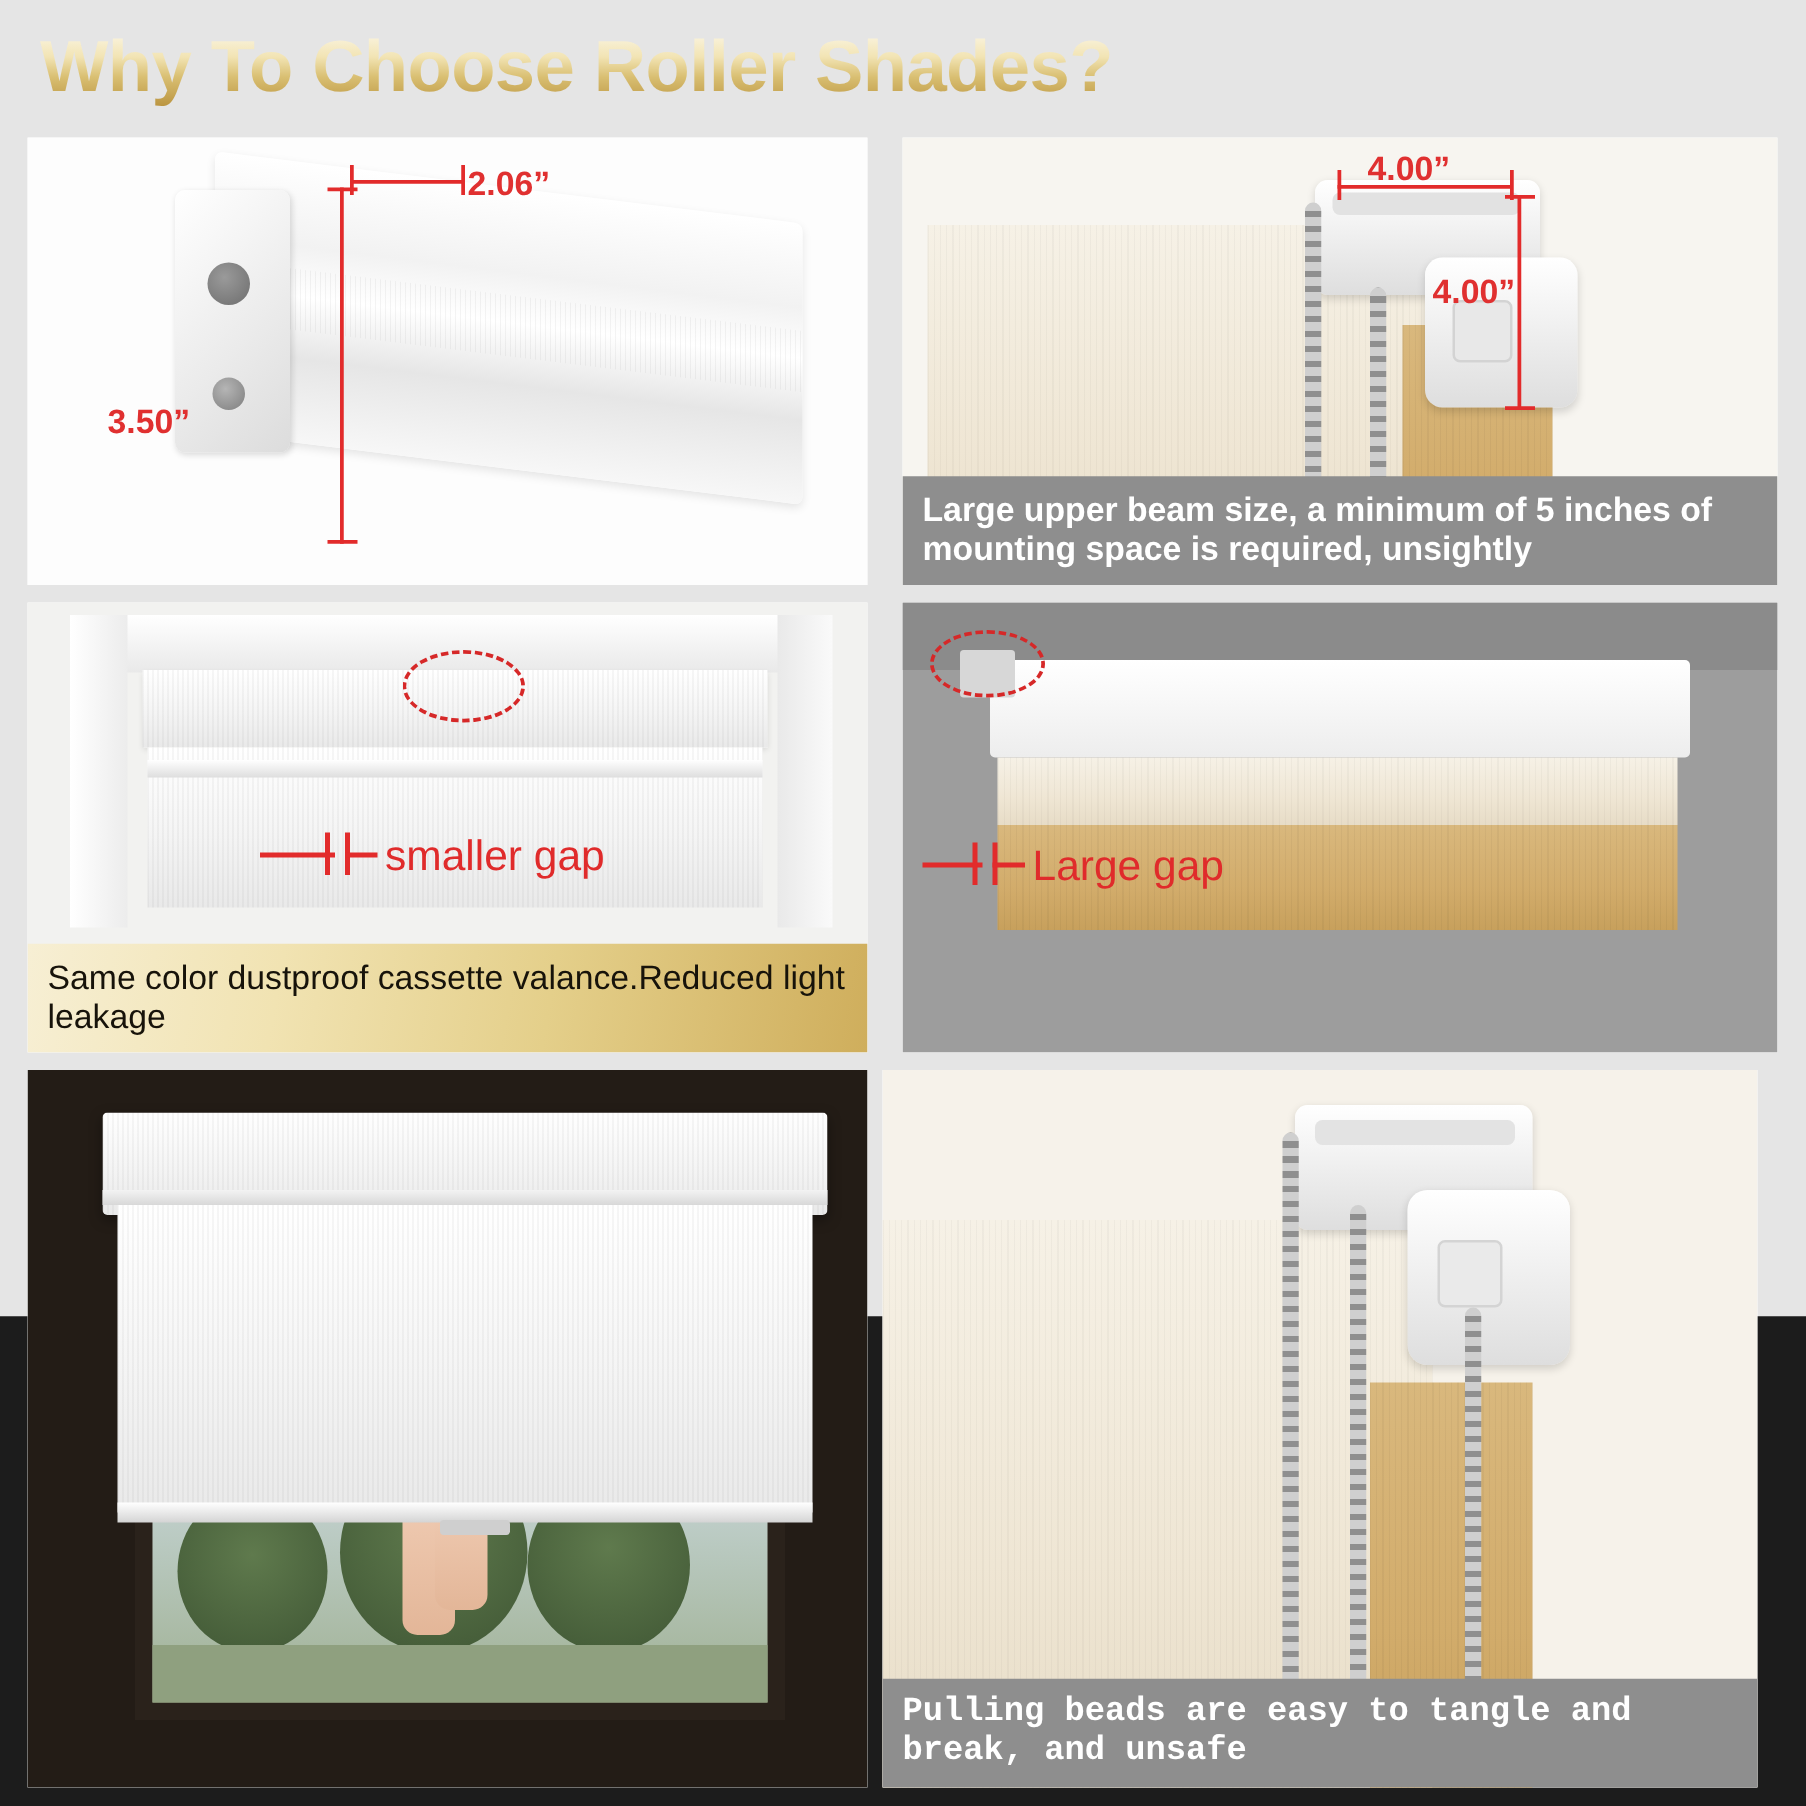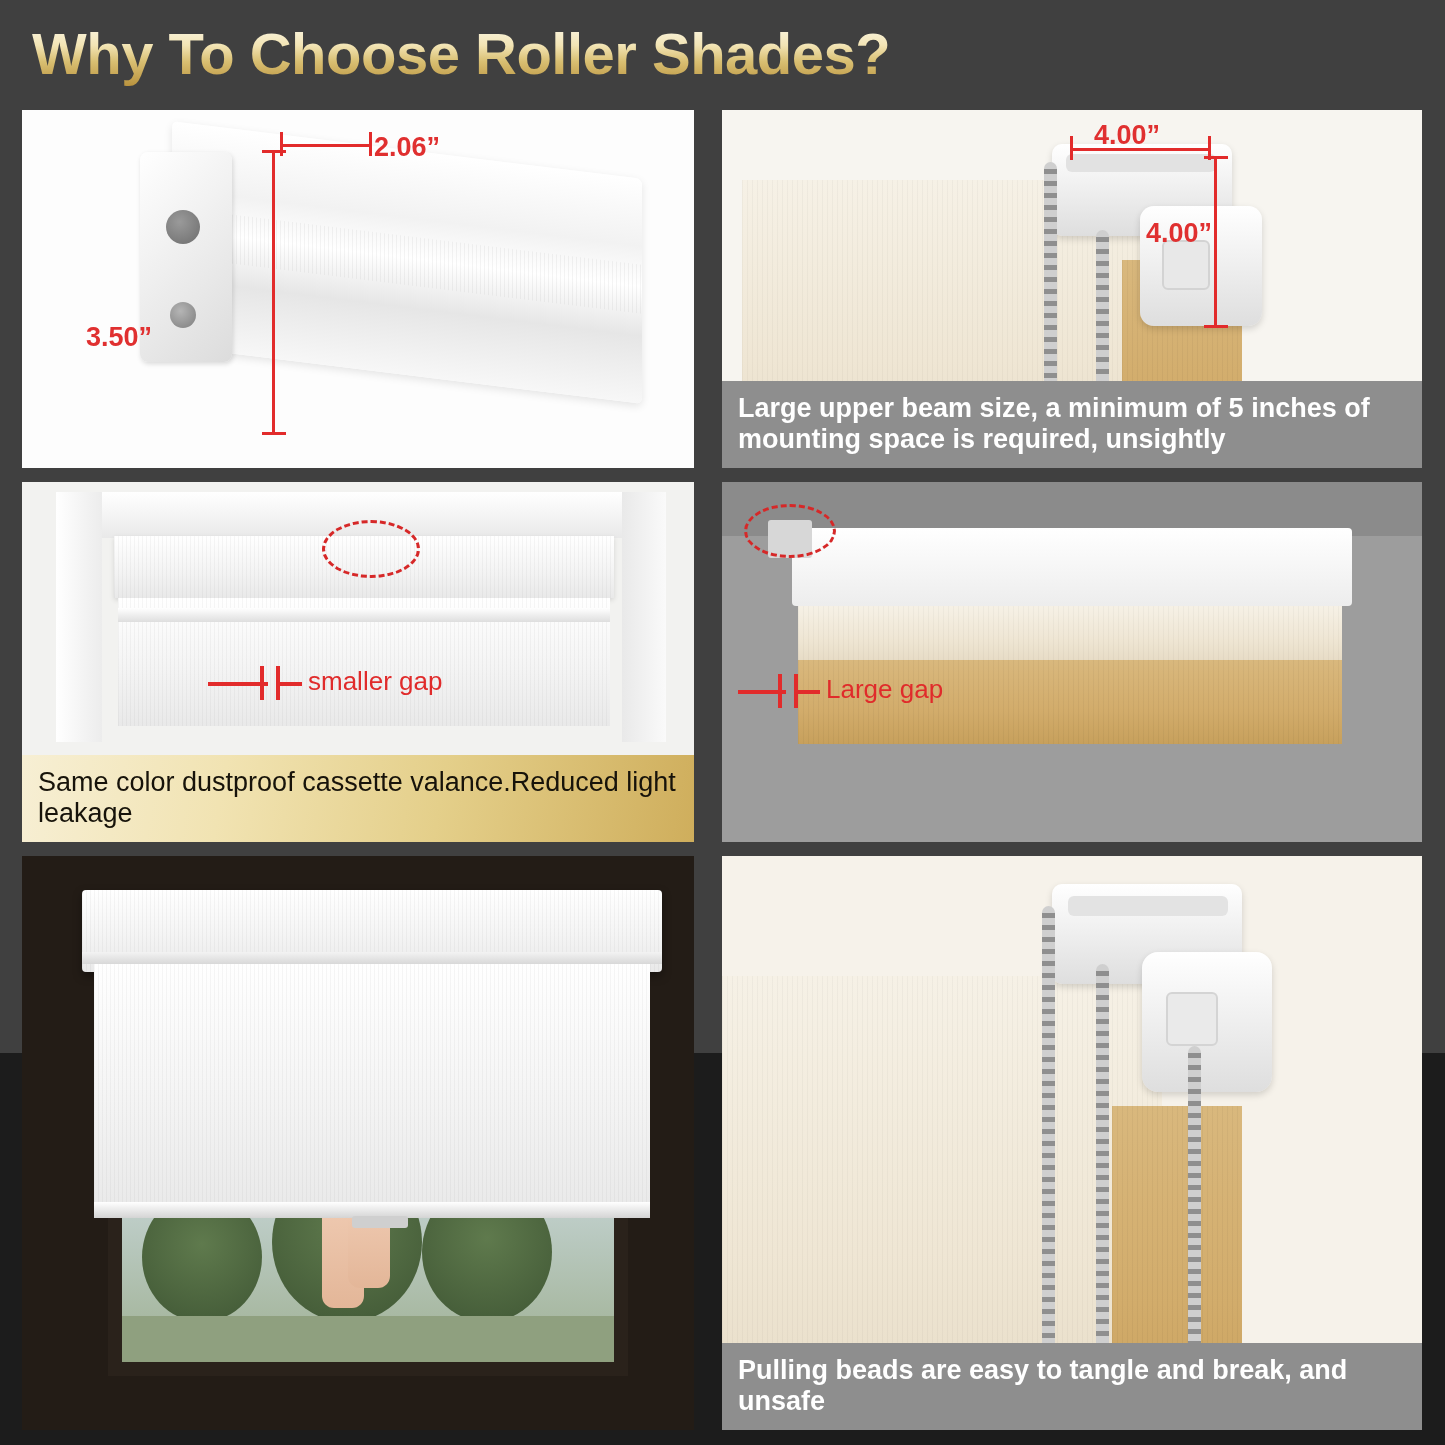--- a/index.html
+++ b/index.html
@@ -10,21 +10,21 @@
   body {
     width: 1445px;
     height: 1445px;
     font-family: "Liberation Sans", sans-serif;
     overflow: hidden;
   }
   .page {
     position: relative;
     width: 1445px;
     height: 1053px;
-    background: #404040;
+    background: #e5e5e5;
     box-sizing: border-box;
     padding-left: 26px;
   }
 
   
   .headline {
     position: absolute;
     left: 32px;
     top: 20px;
     font-size: 58px;
@@ -77,21 +77,21 @@
     color: #ffffff;
   }
   .caption.grey.strong { font-weight: bold; }
 
   
   #p1 { left: 0;    top: 0;    width: 672px; height: 358px; }
   #p2 { left: 700px;top: 0;    width: 700px; height: 358px; }
   #p3 { left: 0;    top: 372px;width: 672px; height: 360px; }
   #p4 { left: 700px;top: 372px;width: 700px; height: 360px; }
   #p5 { left: 0;    top: 746px;width: 672px; height: 574px; }
-  #p6 { left: 700px;top: 746px;width: 700px; height: 574px; }
+  #p6 { left: 684px;top: 746px;width: 700px; height: 574px; font-family: Liberation Mono, monospace; }
 
   
   .fabric-white {
     background:
       repeating-linear-gradient(90deg, rgba(0,0,0,0.035) 0 1px, rgba(0,0,0,0) 1px 4px),
       linear-gradient(180deg, #ffffff 0%, #f4f4f4 55%, #e9e9e9 100%);
   }
   .fabric-beige {
     background:
       repeating-linear-gradient(90deg, rgba(0,0,0,0.03) 0 1px, rgba(0,0,0,0) 1px 5px),
@@ -107,21 +107,21 @@
     font-size: 27px;
     font-weight: bold;
     position: absolute;
     white-space: nowrap;
   }
   .redline { position: absolute; background: #e22b2b; }
 
   .gapnote {
     position: absolute;
     color: #e02b2b;
-    font-size: 26px;
+    font-size: 34px;
     font-weight: 500;
     white-space: nowrap;
   }
 
   
   .ellipse {
     position: absolute;
     border: 3px dashed #d62828;
     border-radius: 50%;
   }

